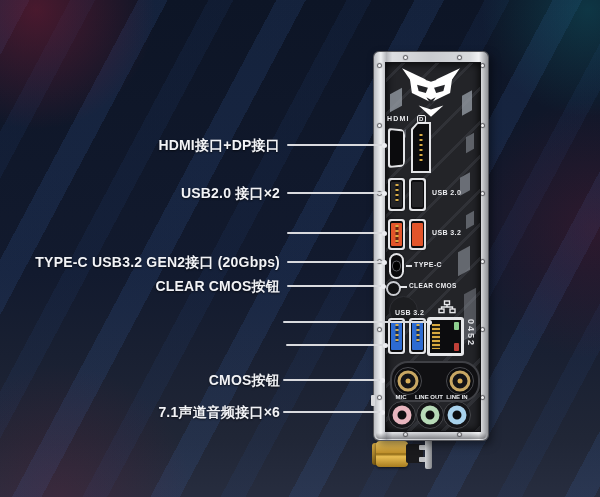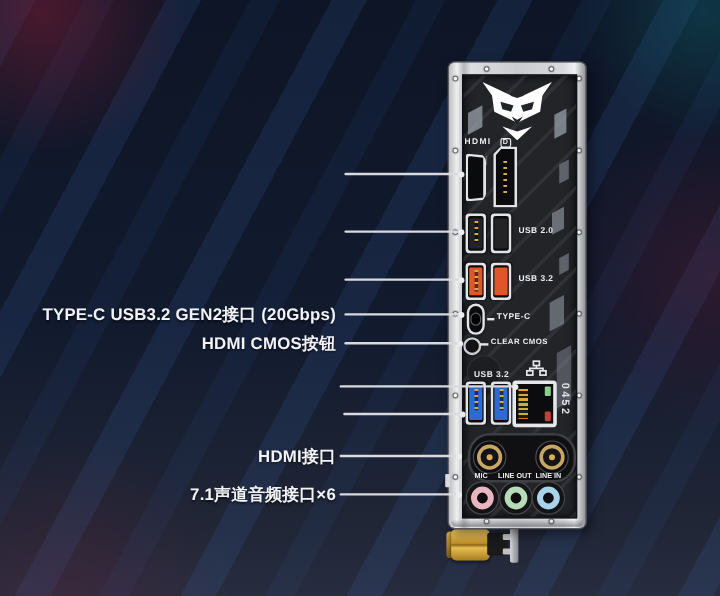--- a/index.html
+++ b/index.html
@@ -101,23 +101,25 @@
   .sma .blk{position:absolute;left:34px;top:7px;width:17px;height:19px;border-radius:2px;background:#1a1a1d;}
   .sma .clip{position:absolute;left:53px;top:2px;width:7px;height:30px;border-radius:2px;background:linear-gradient(90deg,#d2d4d8,#85878b);}
   .sma .tab{position:absolute;left:47px;width:10px;height:5px;background:#bfc1c5;border-radius:1px;}
   .edgeclip{position:absolute;left:371px;top:395px;width:4px;height:11px;border-radius:1px;background:#d9dadd;z-index:11;}
 </style>
 </head>
 <body>
 
 <div class="stage">
 
+  <div class="callout c1">HDMI接口+DP接口</div>
+  <div class="callout c2">USB2.0 接口×2</div>
   <div class="callout c4">TYPE-C USB3.2 GEN2接口 (20Gbps)</div>
-  <div class="callout c5">HDMI CMOS按钮</div>
-  <div class="callout c8">HDMI接口</div>
+  <div class="callout c5">CLEAR CMOS按钮</div>
+  <div class="callout c8">CMOS按钮</div>
   <div class="callout c9">7.1声道音频接口×6</div>
 
   <div class="cline l1"></div>
   <div class="cline l2"></div>
   <div class="cline l3"></div>
   <div class="cline l4"></div>
   <div class="cline l5"></div>
   <div class="cline l6"></div>
   <div class="cline l7"></div>
   <div class="cline l8"></div>

